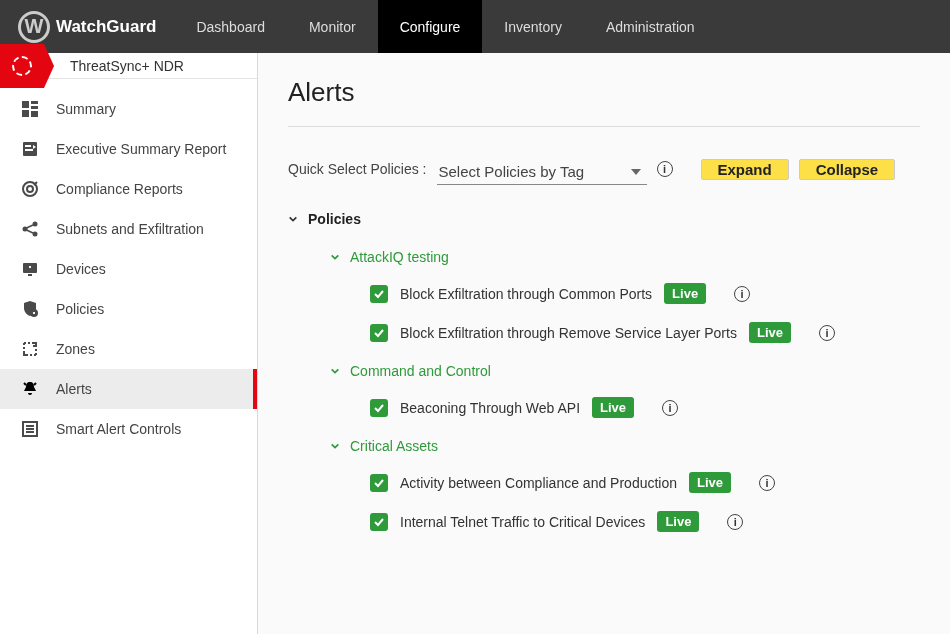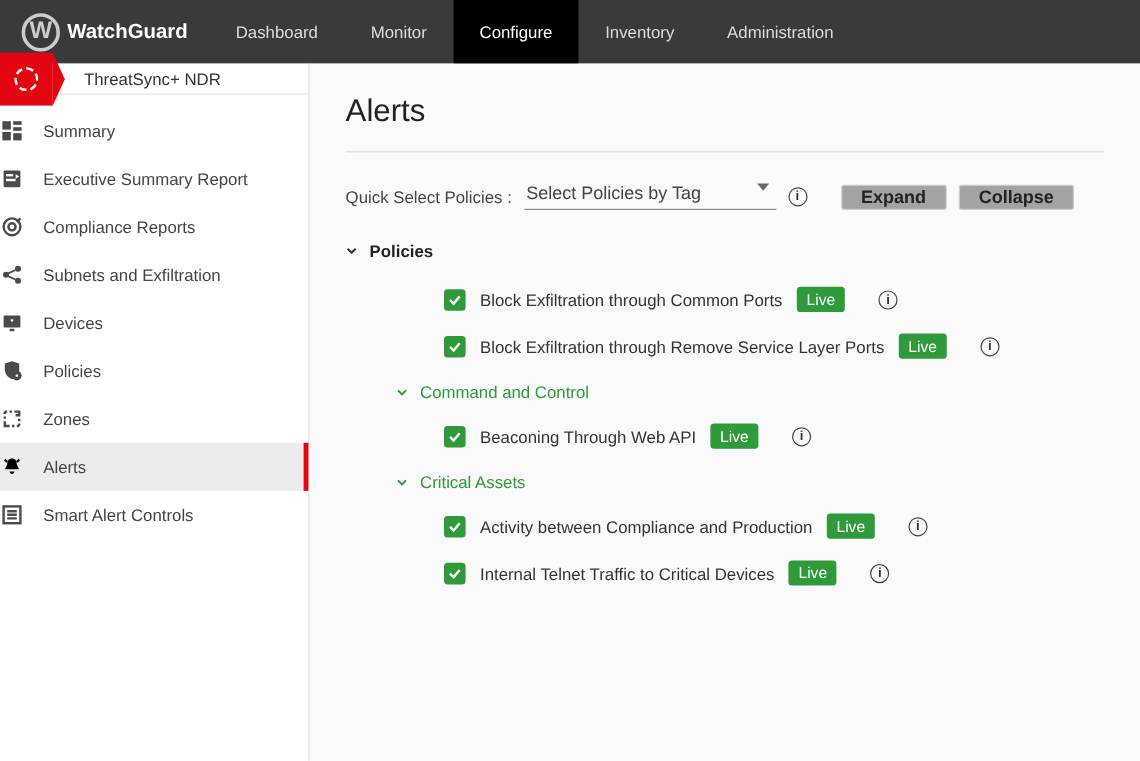--- a/index.html
+++ b/index.html
@@ -18,49 +18,49 @@
     .main { flex: 1; padding: 24px 30px 10px 30px; overflow: hidden; background: #fafafa; }
 
     
     .module-header { display: flex; align-items: center; height: 26px; border-bottom: 1px solid #e5e5e5; }
     .module-chip { width: 44px; height: 44px; background: #e30611; display: flex; align-items: center; justify-content: center; position: relative; }
     .module-chip:after { content: ""; position: absolute; right: -10px; top: 0; border-top: 22px solid transparent; border-bottom: 22px solid transparent; border-left: 10px solid #e30611; }
     .module-icon { width: 20px; height: 20px; border: 2px dashed #fff; border-radius: 50%; }
     .module-title { margin-left: 26px; font-size: 14px; color: #333; }
 
     .side-items { padding-top: 10px; }
-    .side-item { display: flex; align-items: center; height: 40px; padding: 0 0; cursor: pointer; color: #444; position: relative; }
+    .side-item { display: flex; align-items: center; height: 40px; padding: 0 20px; cursor: pointer; color: #444; position: relative; }
     .side-item.active { background: #ececec; }
     .side-item.active:after { content: ""; position: absolute; right: 0; top: 0; height: 100%; width: 4px; background: #e30611; }
     .side-icon { width: 20px; height: 20px; margin-right: 16px; color: #4a4a4a; display: flex; align-items: center; justify-content: center; }
     .side-item.active .side-icon { color: #000; }
 
     
     .page-title { font-size: 26px; font-weight: 400; color: #222; margin-bottom: 18px; }
     .hr { border-bottom: 1px solid #ddd; margin-bottom: 26px; }
 
     .controls-row { display: flex; align-items: center; gap: 10px; margin-bottom: 26px; }
     .quick-label { color: #444; font-size: 14px; }
-    .select-box { display: flex; align-items: flex-start; gap: 6px; border-bottom: 1px solid #888; padding: 0 6px 4px 2px; min-width: 210px; color: #444; font-size: 15px; cursor: pointer; }
+    .select-box { display: flex; align-items: center; gap: 6px; border-bottom: 1px solid #888; padding: 0 6px 4px 2px; min-width: 210px; color: #444; font-size: 15px; cursor: pointer; margin-top: 10px; }
     .caret-down { width: 0; height: 0; border-left: 5px solid transparent; border-right: 5px solid transparent; border-top: 6px solid #666; }
     .info-icon { width: 16px; height: 16px; border: 1.5px solid #444; border-radius: 50%; display: inline-flex; align-items: center; justify-content: center; font-size: 11px; font-weight: bold; color: #333; cursor: pointer; }
-    .btn { border: 1px solid #ccc; background: #a3a3a3; padding: 1px 16px; font-size: 15px; font-weight: bold; color: #222; cursor: pointer; border-radius: 2px; }
+    .btn { border: 1px solid #ccc; background: #fde047; padding: 1px 16px; font-size: 15px; font-weight: bold; color: #222; cursor: pointer; border-radius: 2px; }
     .spacer { width: 8px; }
 
     .section-header { display: flex; align-items: center; gap: 10px; font-weight: bold; color: #222; margin-bottom: 22px; }
     .chevron { width: 10px; height: 10px; display: inline-block; }
     .chevron svg { display: block; }
 
     .group { margin-left: 42px; margin-bottom: 20px; }
     .group-header { display: flex; align-items: center; gap: 10px; color: #2e9a3a; margin-bottom: 18px; cursor: pointer; font-size: 14px; }
     .policy-row { display: flex; align-items: center; gap: 12px; margin: 0 0 18px 40px; }
     .checkbox { width: 18px; height: 18px; background: #2e9a3a; border-radius: 3px; display: flex; align-items: center; justify-content: center; cursor: pointer; }
     .checkbox svg { width: 12px; height: 12px; }
     .policy-label { color: #333; }
-    .live-badge { background: #2e9a3a; color: #fff; font-weight: normal; padding: 3px 8px; border-radius: 3px; font-size: 13px; }
+    .live-badge { background: #2e9a3a; color: #fff; font-weight: bold; padding: 3px 8px; border-radius: 3px; font-size: 13px; }
     .row-info { margin-left: 16px; }
   </style>
 </head>
 <body>
 
 <div class="topbar">
   <div class="logo">
     <span class="logo-circle">W</span>
     <span>WatchGuard</span>
   </div>
@@ -201,20 +201,28 @@
       <span class="chevron">
         <svg viewBox="0 0 12 12">
             <path d="M2 4 L6 8 L10 4" fill="none" stroke="#333" stroke-width="2"></path>
           </svg>
       </span>
       <span>Policies</span>
     </div>
 
     <div id="groups">
         <div class="group">
+          <div class="group-header">
+            <span class="chevron">
+              <svg viewBox="0 0 12 12">
+                <path d="M2 4 L6 8 L10 4" fill="none" stroke="#2e9a3a" stroke-width="2"></path>
+              </svg>
+            </span>
+            <span>AttackIQ testing</span>
+          </div>
           <div class="policy-row">
             <span class="checkbox">
               <svg viewBox="0 0 12 12">
                 <path d="M2 6 L5 9 L10 3" fill="none" stroke="#fff" stroke-width="2"></path>
               </svg>
             </span>
             <span class="policy-label">Block Exfiltration through Common Ports</span>
             <span class="live-badge">Live</span>
             <span class="info-icon row-info">i</span>
           </div>

